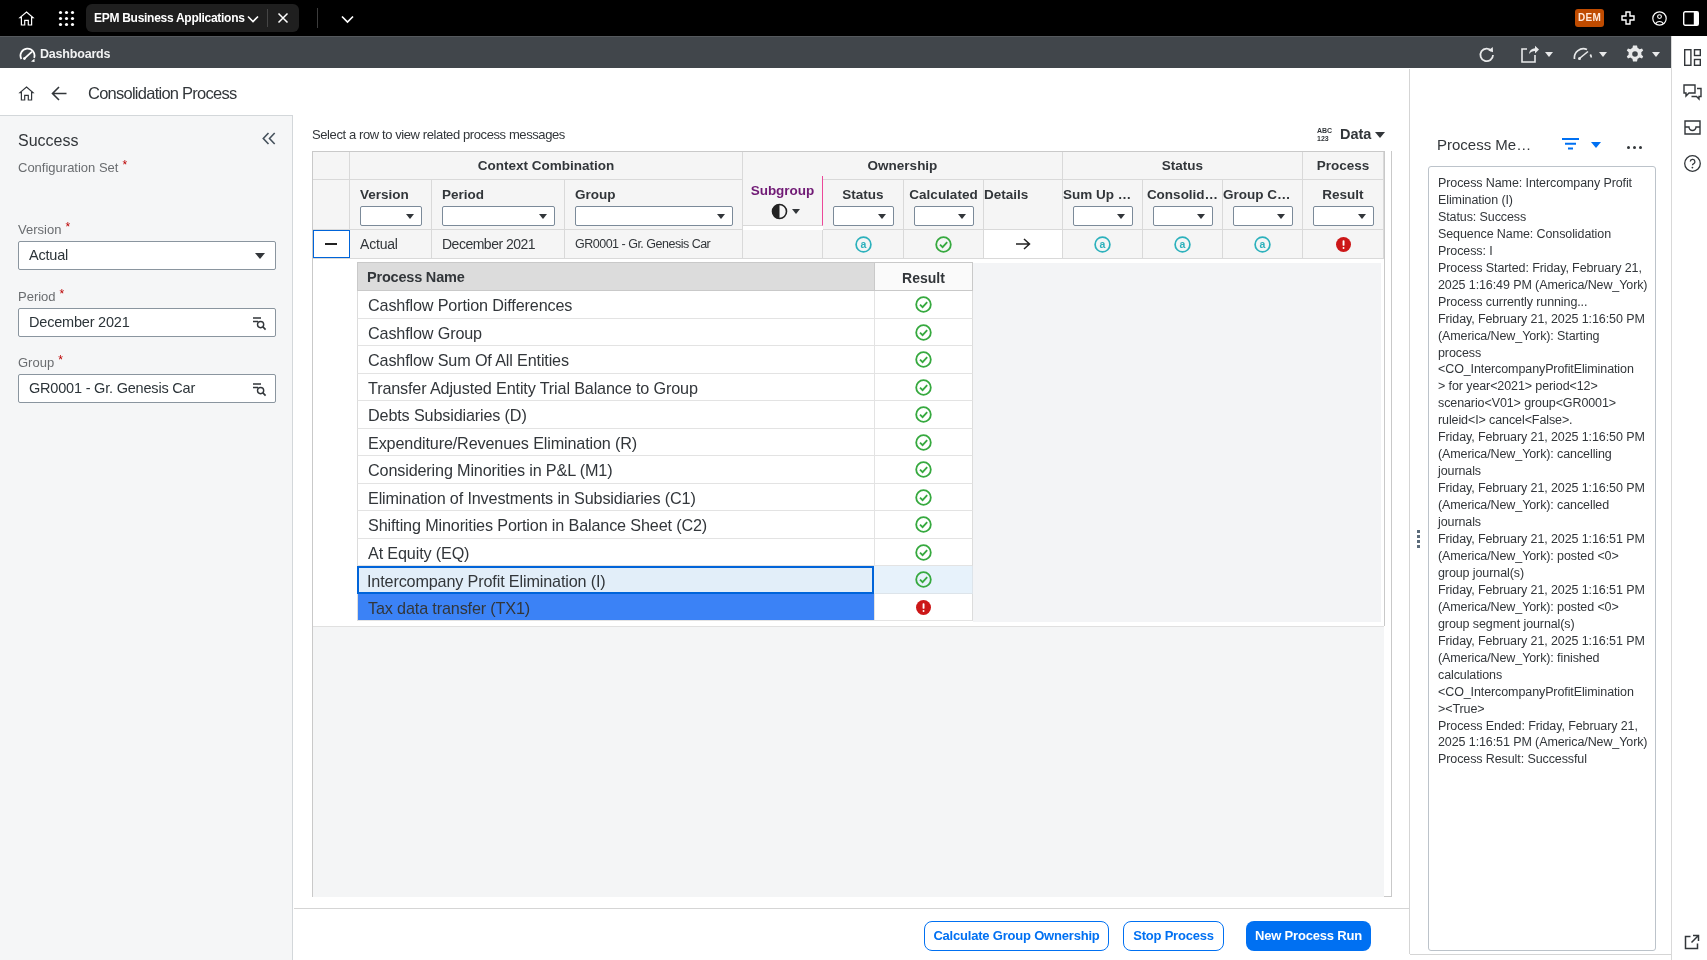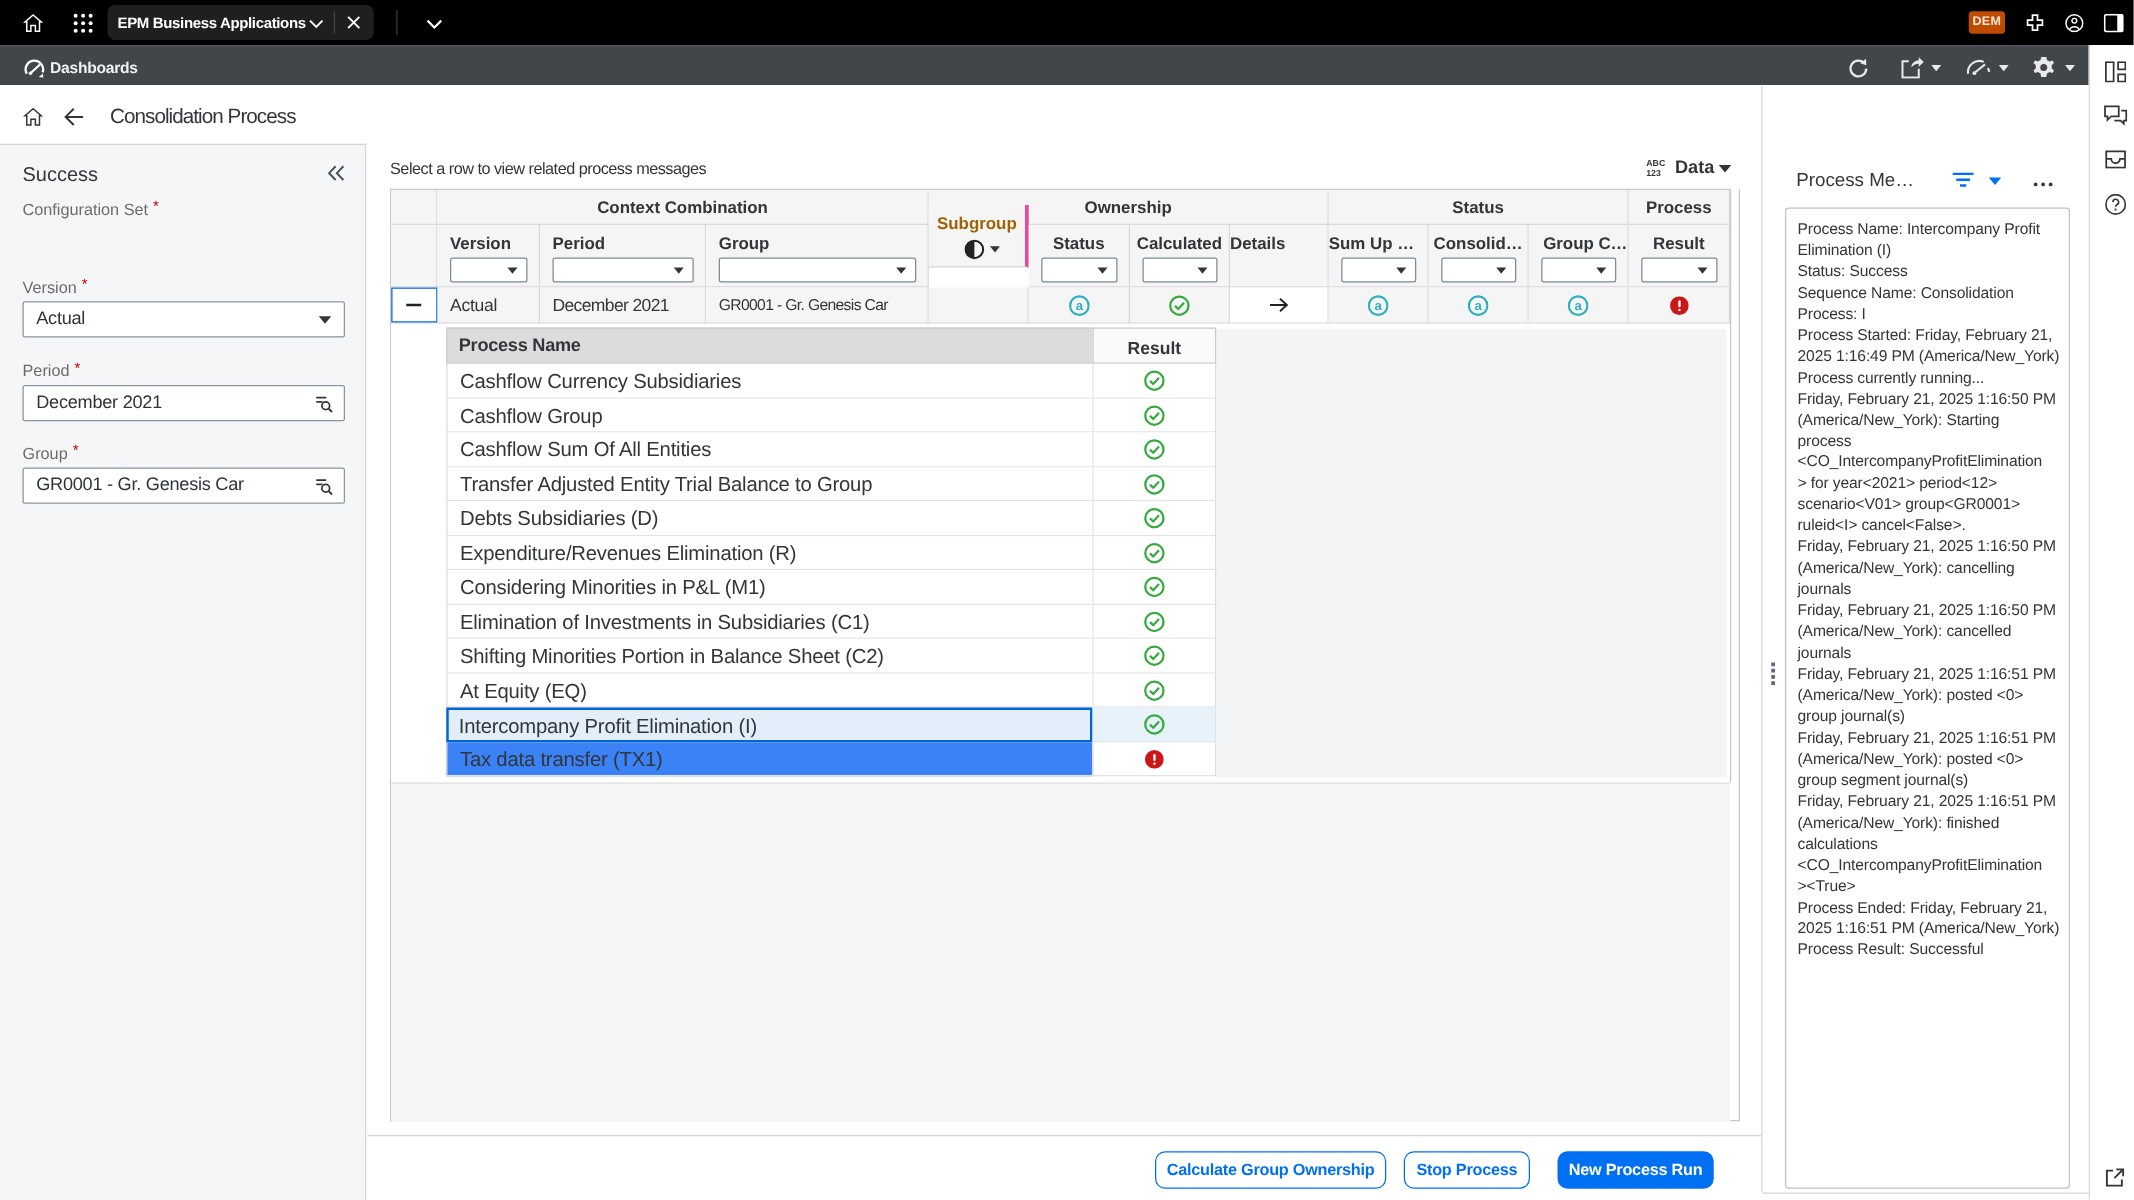--- a/index.html
+++ b/index.html
@@ -218,21 +218,21 @@
     <div style="position:absolute;left:10px;top:26px;width:113px;height:20px;background:#fff;border:1px solid #7b8a99;border-radius:2px">
       <span style="position:absolute;right:7px;top:7px;width:0;height:0;border-left:4.5px solid transparent;border-right:4.5px solid transparent;border-top:5.5px solid #32363a"></span>
     </div>
   </div>
 <div class="abs" style="left:565px;top:180px;width:178px;height:50px;background:#f5f5f5;border-right:1px solid #d9d9d9;border-bottom:1px solid #d9d9d9;color:#32363a">
     <span style="position:absolute;left:10px;top:7px;font-size:13.5px;font-weight:bold">Group</span>
     <div style="position:absolute;left:10px;top:26px;width:158px;height:20px;background:#fff;border:1px solid #7b8a99;border-radius:2px">
       <span style="position:absolute;right:7px;top:7px;width:0;height:0;border-left:4.5px solid transparent;border-right:4.5px solid transparent;border-top:5.5px solid #32363a"></span>
     </div>
   </div>
-<div class="abs" style="left:743px;top:164px;width:80px;height:50px;background:#f5f5f5;border-right:3px solid #ec4899;border-bottom:1px solid #d9d9d9;color:#a16207">
+<div class="abs" style="left:743px;top:176px;width:80px;height:50px;background:#f5f5f5;border-right:1px solid #ec4899;border-bottom:1px solid #d9d9d9;color:#701a75">
     <span style="position:absolute;left:0;right:0;top:7px;text-align:center;font-size:13.5px;font-weight:bold">Subgroup</span>
     <svg style="position:absolute;left:28px;top:27px" width="17" height="17" viewBox="0 0 17 17">
       <circle cx="8.5" cy="8.5" r="7" fill="none" stroke="#222" stroke-width="1.6"></circle>
       <path d="M8.5 1.5 a7 7 0 0 0 0 14 Z" fill="#222"></path>
     </svg>
     <span style="position:absolute;left:49px;top:33px;width:0;height:0;border-left:4px solid transparent;border-right:4px solid transparent;border-top:5px solid #32363a"></span>
   </div>
 <div class="abs" style="left:823px;top:180px;width:81px;height:50px;background:#f5f5f5;border-right:1px solid #d9d9d9;border-bottom:1px solid #d9d9d9;color:#32363a">
     <span style="position:absolute;left:0;right:0;top:7px;text-align:center;font-size:13.5px;font-weight:bold">Status</span>
     <div style="position:absolute;left:10px;top:26px;width:61px;height:20px;background:#fff;border:1px solid #7b8a99;border-radius:2px">
@@ -254,21 +254,21 @@
       <span style="position:absolute;right:7px;top:7px;width:0;height:0;border-left:4.5px solid transparent;border-right:4.5px solid transparent;border-top:5.5px solid #32363a"></span>
     </div>
   </div>
 <div class="abs" style="left:1143px;top:180px;width:80px;height:50px;background:#f5f5f5;border-right:1px solid #d9d9d9;border-bottom:1px solid #d9d9d9;color:#32363a">
     <span style="position:absolute;left:0;right:0;top:7px;text-align:center;font-size:13.5px;font-weight:bold">Consolid…</span>
     <div style="position:absolute;left:10px;top:26px;width:60px;height:20px;background:#fff;border:1px solid #7b8a99;border-radius:2px">
       <span style="position:absolute;right:7px;top:7px;width:0;height:0;border-left:4.5px solid transparent;border-right:4.5px solid transparent;border-top:5.5px solid #32363a"></span>
     </div>
   </div>
 <div class="abs" style="left:1223px;top:180px;width:80px;height:50px;background:#f5f5f5;border-right:1px solid #d9d9d9;border-bottom:1px solid #d9d9d9;color:#32363a">
-    <span style="position:absolute;left:0;right:0;top:7px;text-align:right;font-size:13.5px;font-weight:bold">Group C…</span>
+    <span style="position:absolute;left:0;right:0;top:7px;text-align:left;font-size:13.5px;font-weight:bold">Group C…</span>
     <div style="position:absolute;left:10px;top:26px;width:60px;height:20px;background:#fff;border:1px solid #7b8a99;border-radius:2px">
       <span style="position:absolute;right:7px;top:7px;width:0;height:0;border-left:4.5px solid transparent;border-right:4.5px solid transparent;border-top:5.5px solid #32363a"></span>
     </div>
   </div>
 <div class="abs" style="left:1303px;top:180px;width:81px;height:50px;background:#f5f5f5;border-right:1px solid #d9d9d9;border-bottom:1px solid #d9d9d9;color:#32363a">
     <span style="position:absolute;left:0;right:0;top:7px;text-align:center;font-size:13.5px;font-weight:bold">Result</span>
     <div style="position:absolute;left:10px;top:26px;width:61px;height:20px;background:#fff;border:1px solid #7b8a99;border-radius:2px">
       <span style="position:absolute;right:7px;top:7px;width:0;height:0;border-left:4.5px solid transparent;border-right:4.5px solid transparent;border-top:5.5px solid #32363a"></span>
     </div>
   </div>
@@ -332,21 +332,21 @@
 <div class="abs" style="left:313px;top:259px;width:1071px;height:367px;background:#fff"></div>
 <div class="abs" style="left:973px;top:263px;width:408px;height:359px;background:#f3f4f6"></div>
 <div class="abs" style="left:313px;top:626px;width:1071px;height:271px;background:#f4f5f6;border-top:1px solid #e0e0e0"></div>
 <div class="abs" style="left:357px;top:262px;width:517px;height:29px;background:#dcdcdc;border:1px solid #c9c9c9;border-right:none">
     <span style="position:absolute;left:9px;top:6px;font-size:14.5px;letter-spacing:-0.2px;font-weight:bold;color:#32363a">Process Name</span>
   </div>
 <div class="abs" style="left:874px;top:262px;width:99px;height:29px;background:#fafafa;border:1px solid #c9c9c9;border-left:1px solid #c9c9c9">
     <span style="position:absolute;left:0;right:0;top:7px;text-align:center;font-size:14px;font-weight:bold;color:#32363a">Result</span>
   </div>
 <div class="abs" style="left:357px;top:291.0px;width:517px;height:27.5px;background:#fff;border-left:1px solid #dcdcdc;border-bottom:1px solid #e3e3e3;font-size:16.2px;letter-spacing:-0.15px;color:#32363a">
-    <span style="position:absolute;left:10px;top:5px">Cashflow Currency Subsidiaries</span>
+    <span style="position:absolute;left:10px;top:5px">Cashflow Portion Differences</span>
   </div>
 <div class="abs" style="left:874px;top:291.0px;width:99px;height:27.5px;background:#fff;border-left:1px solid #e3e3e3;border-right:1px solid #dcdcdc;border-bottom:1px solid #e3e3e3">
     <svg style="position:absolute;left:50%;margin-left:-8.5px;top:5px" width="17" height="17" viewBox="0 0 17 17">
       <circle cx="8.5" cy="8.5" r="7.3" fill="none" stroke="#36a93f" stroke-width="1.8"></circle>
       <path d="M5 8.7 L7.6 11.2 L12.2 6.2" fill="none" stroke="#36a93f" stroke-width="1.8"></path>
     </svg>
   </div>
 <div class="abs" style="left:357px;top:318.5px;width:517px;height:27.5px;background:#fff;border-left:1px solid #dcdcdc;border-bottom:1px solid #e3e3e3;font-size:16.2px;letter-spacing:-0.15px;color:#32363a">
     <span style="position:absolute;left:10px;top:5px">Cashflow Group</span>
   </div>

